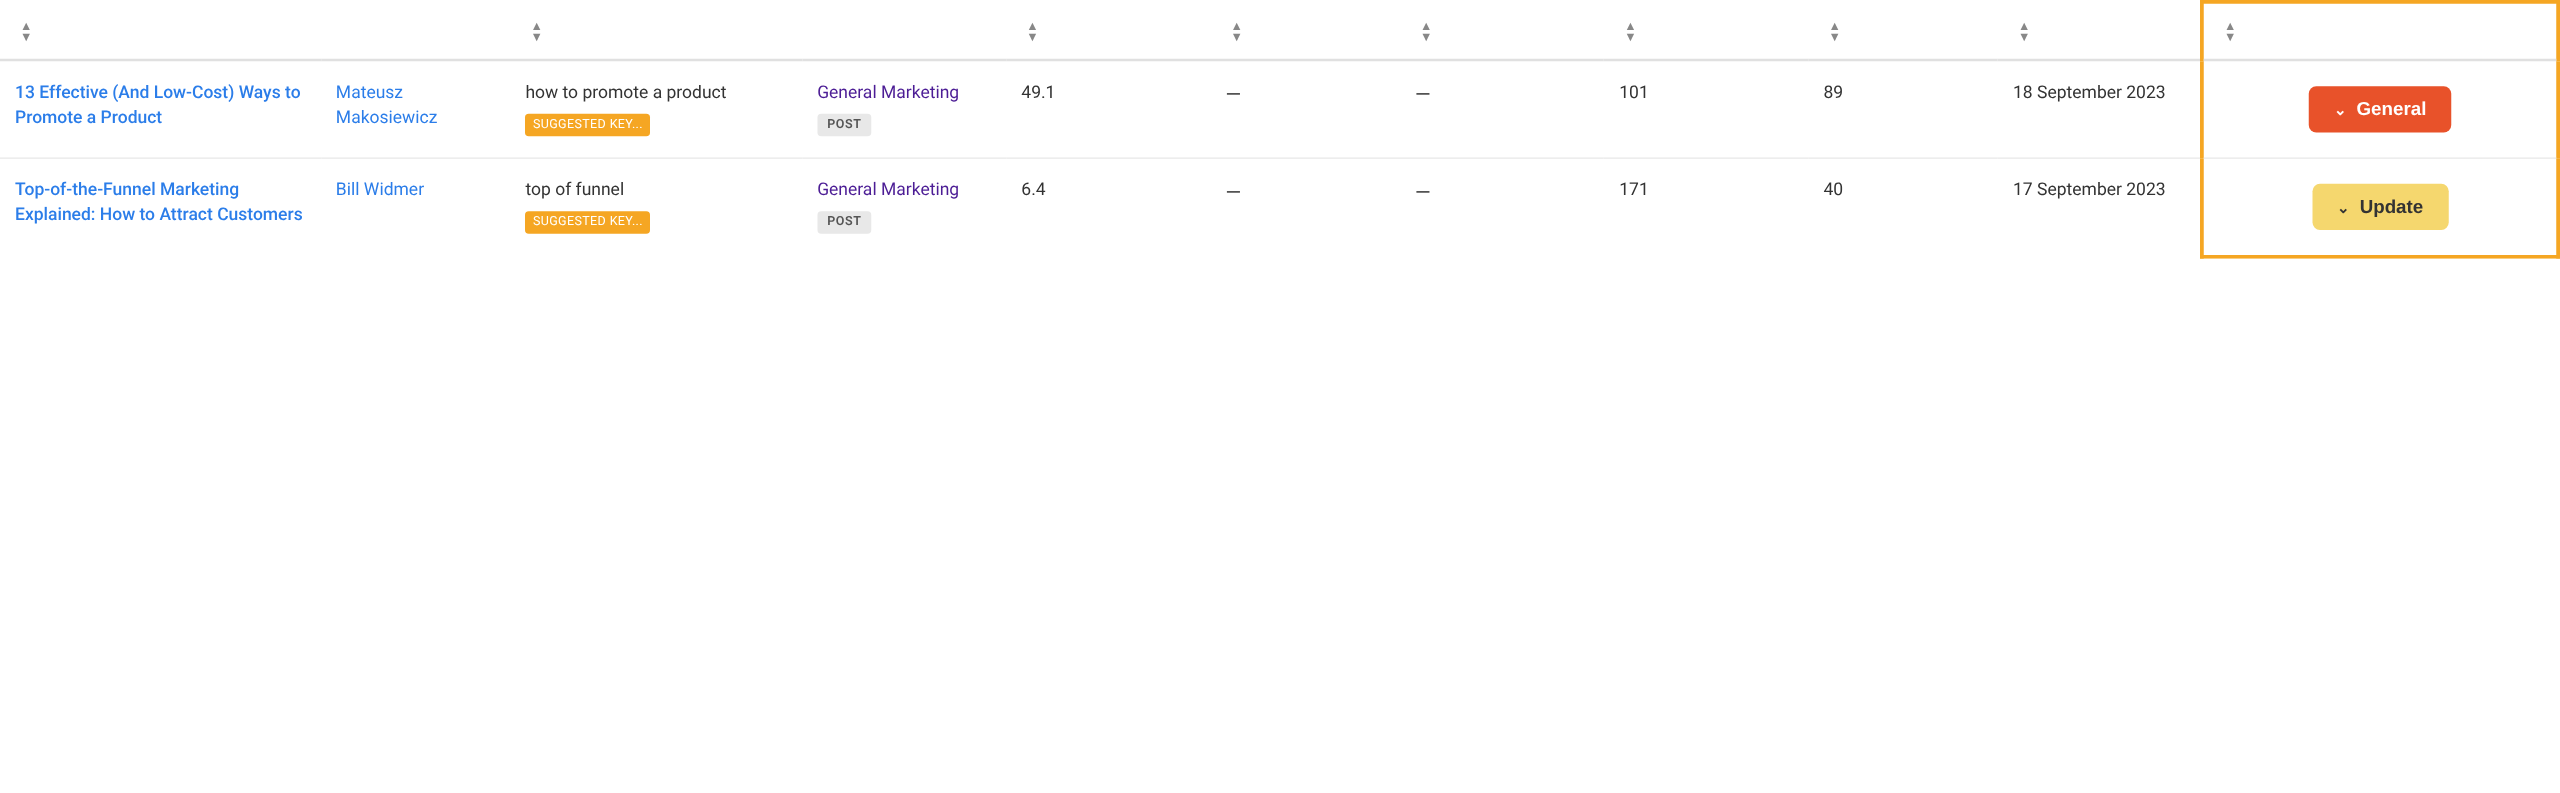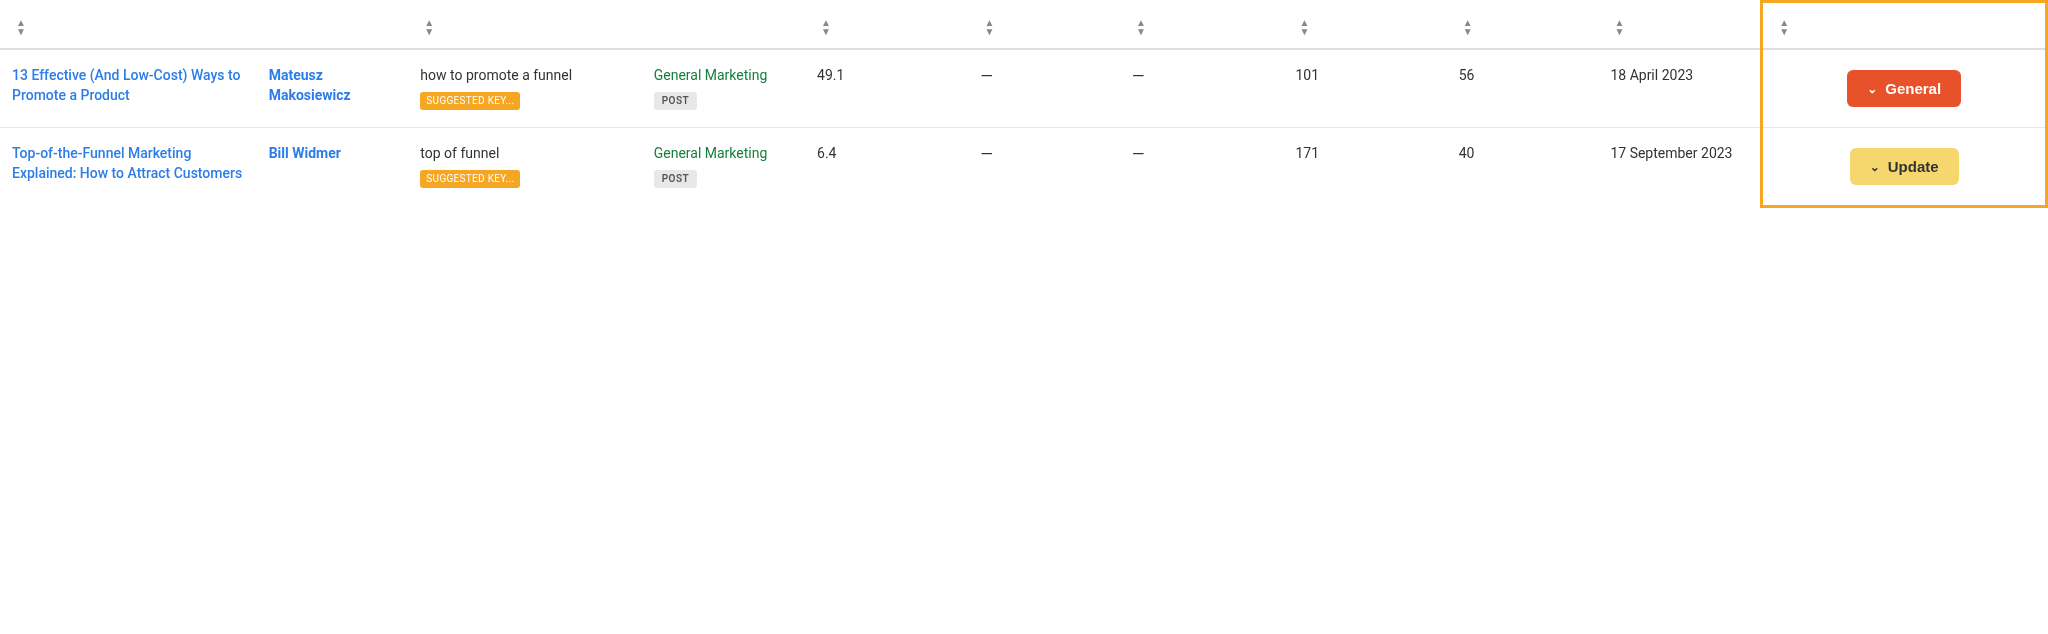--- a/index.html
+++ b/index.html
@@ -94,38 +94,38 @@
 
     .link-blue {
       color: #2b7de9;
       text-decoration: none;
       font-weight: 500;
       cursor: pointer;
     }
 
     .author-blue {
       color: #2b7de9;
-      font-weight: 700;
+      font-weight: 400;
     }
 
     .suggested-badge {
       display: inline-block;
       background: #f5a623;
       color: #fff;
       font-size: 10px;
       font-weight: 400;
       padding: 2px 6px;
       border-radius: 3px;
       margin-top: 6px;
       letter-spacing: 0.3px;
       white-space: nowrap;
     }
 
     .category-link {
-      color: #15803d;
+      color: #4c1d95;
       font-weight: 400;
     }
     .post-badge {
       display: inline-block;
       background: #e8e8e8;
       color: #555;
       font-size: 10px;
       font-weight: 600;
       padding: 2px 8px;
       border-radius: 3px;
@@ -265,44 +265,44 @@
     </thead>
     <tbody id="table-body">
     <tr>
     <td>
       <a class="link-blue">13 Effective (And Low-Cost) Ways to Promote a Product</a>
     </td>
     <td>
       <span class="author-blue">Mateusz Makosiewicz</span>
     </td>
     <td>
-      <span>how to promote a funnel</span><br>
+      <span>how to promote a product</span><br>
       <span class="suggested-badge">SUGGESTED KEY...</span>
     </td>
     <td>
       <span class="category-link link-blue">General Marketing</span><br>
       <span class="post-badge">POST</span>
     </td>
     <td>
       <span>49.1</span>
     </td>
     <td>
       <span class="dash">—</span>
     </td>
     <td>
       <span class="dash">—</span>
     </td>
     <td>
       <span>101</span>
     </td>
     <td>
-      <span>56</span>
-    </td>
-    <td>
-      <span>18 April 2023</span>
+      <span>89</span>
+    </td>
+    <td>
+      <span>18 September 2023</span>
     </td>
     <td class="suggestion-col">
       <button class="btn-rewrite">
              <span class="chevron">⌄</span>
              <span>General</span>
            </button>
     </td>
   </tr>
         <tr>
     <td>

